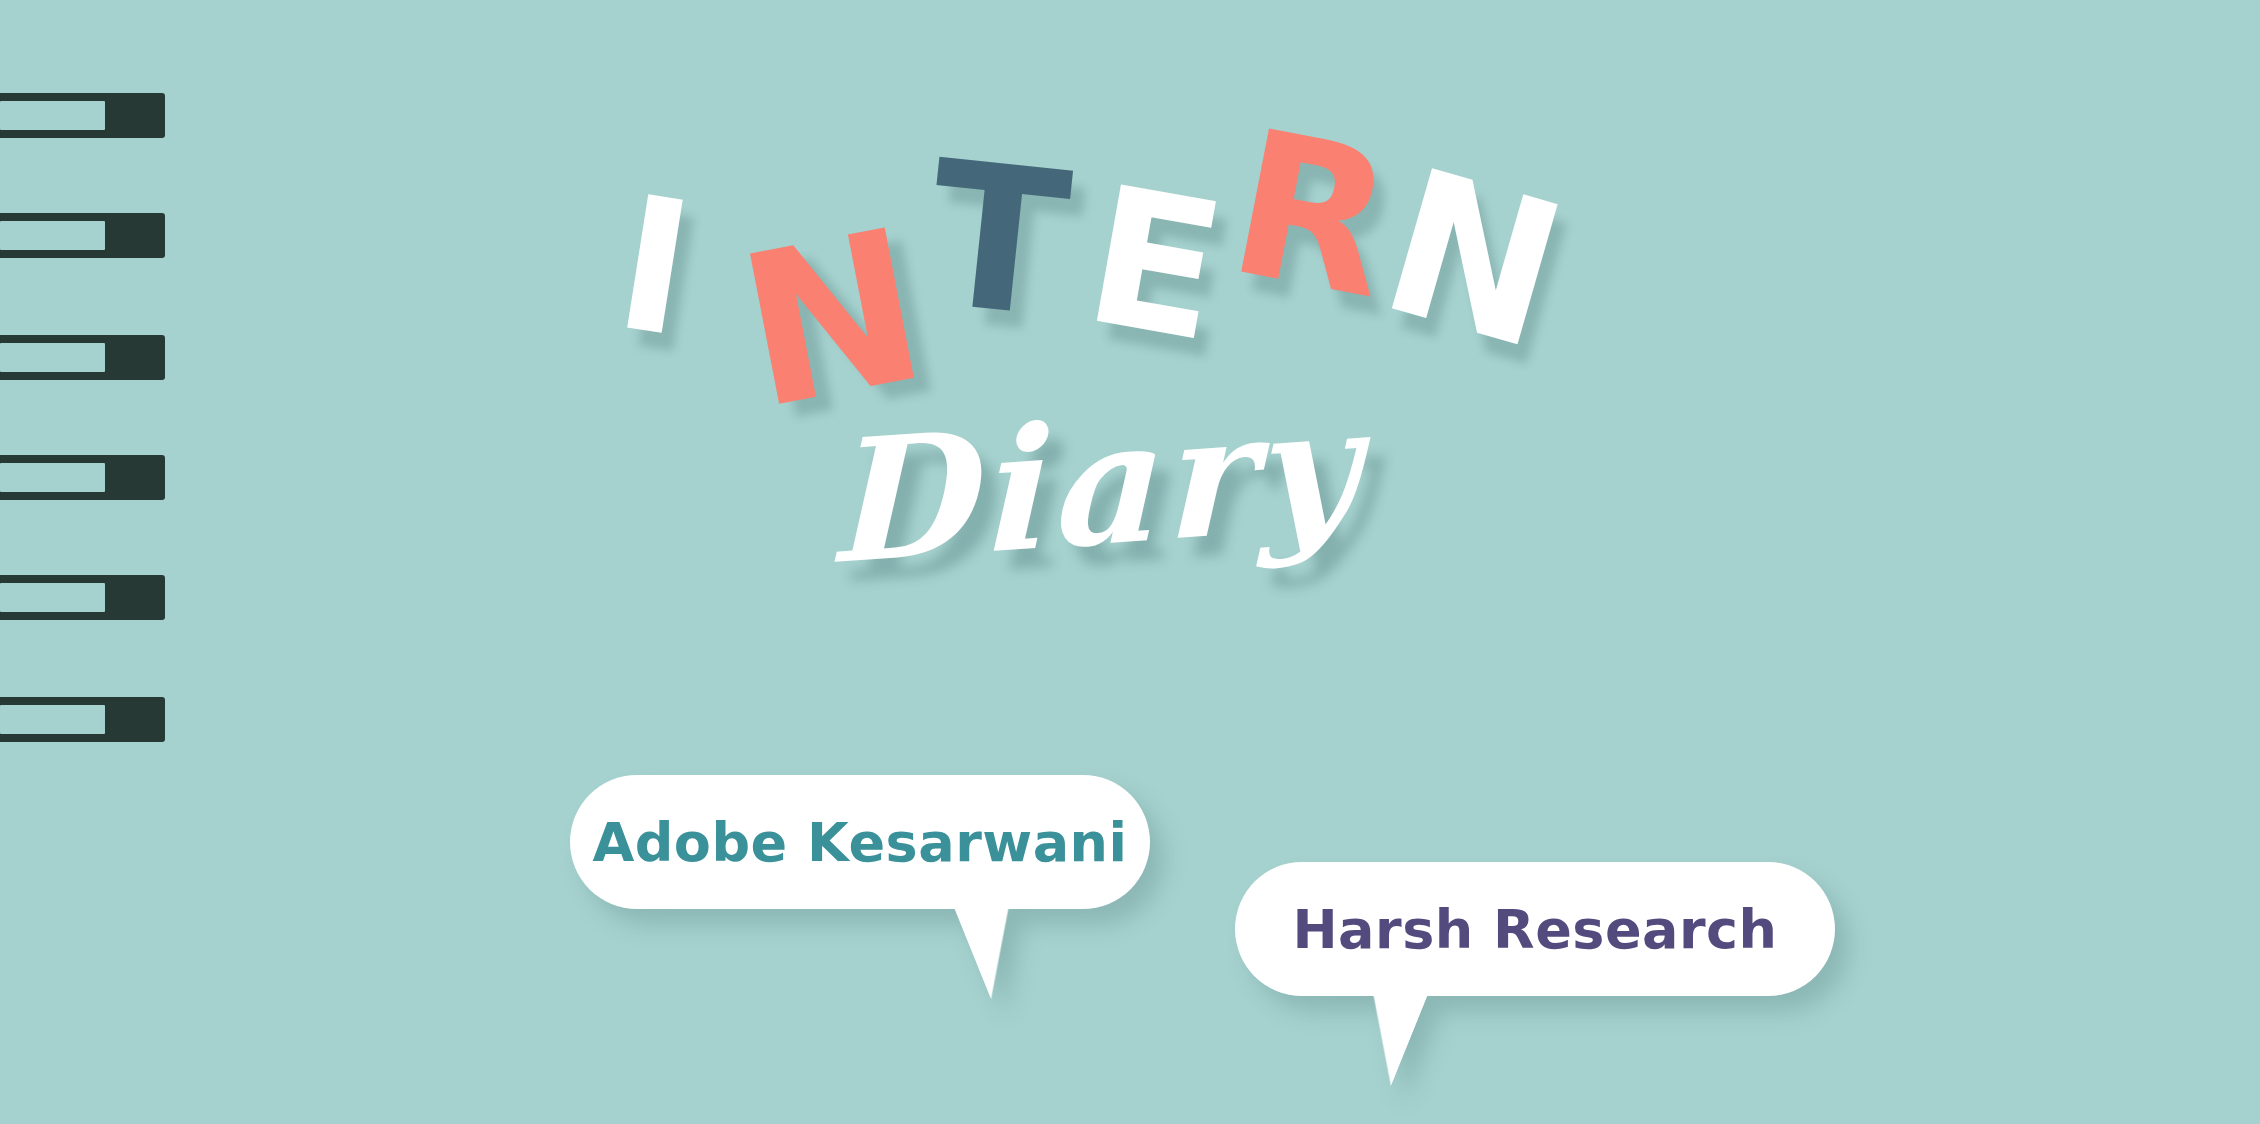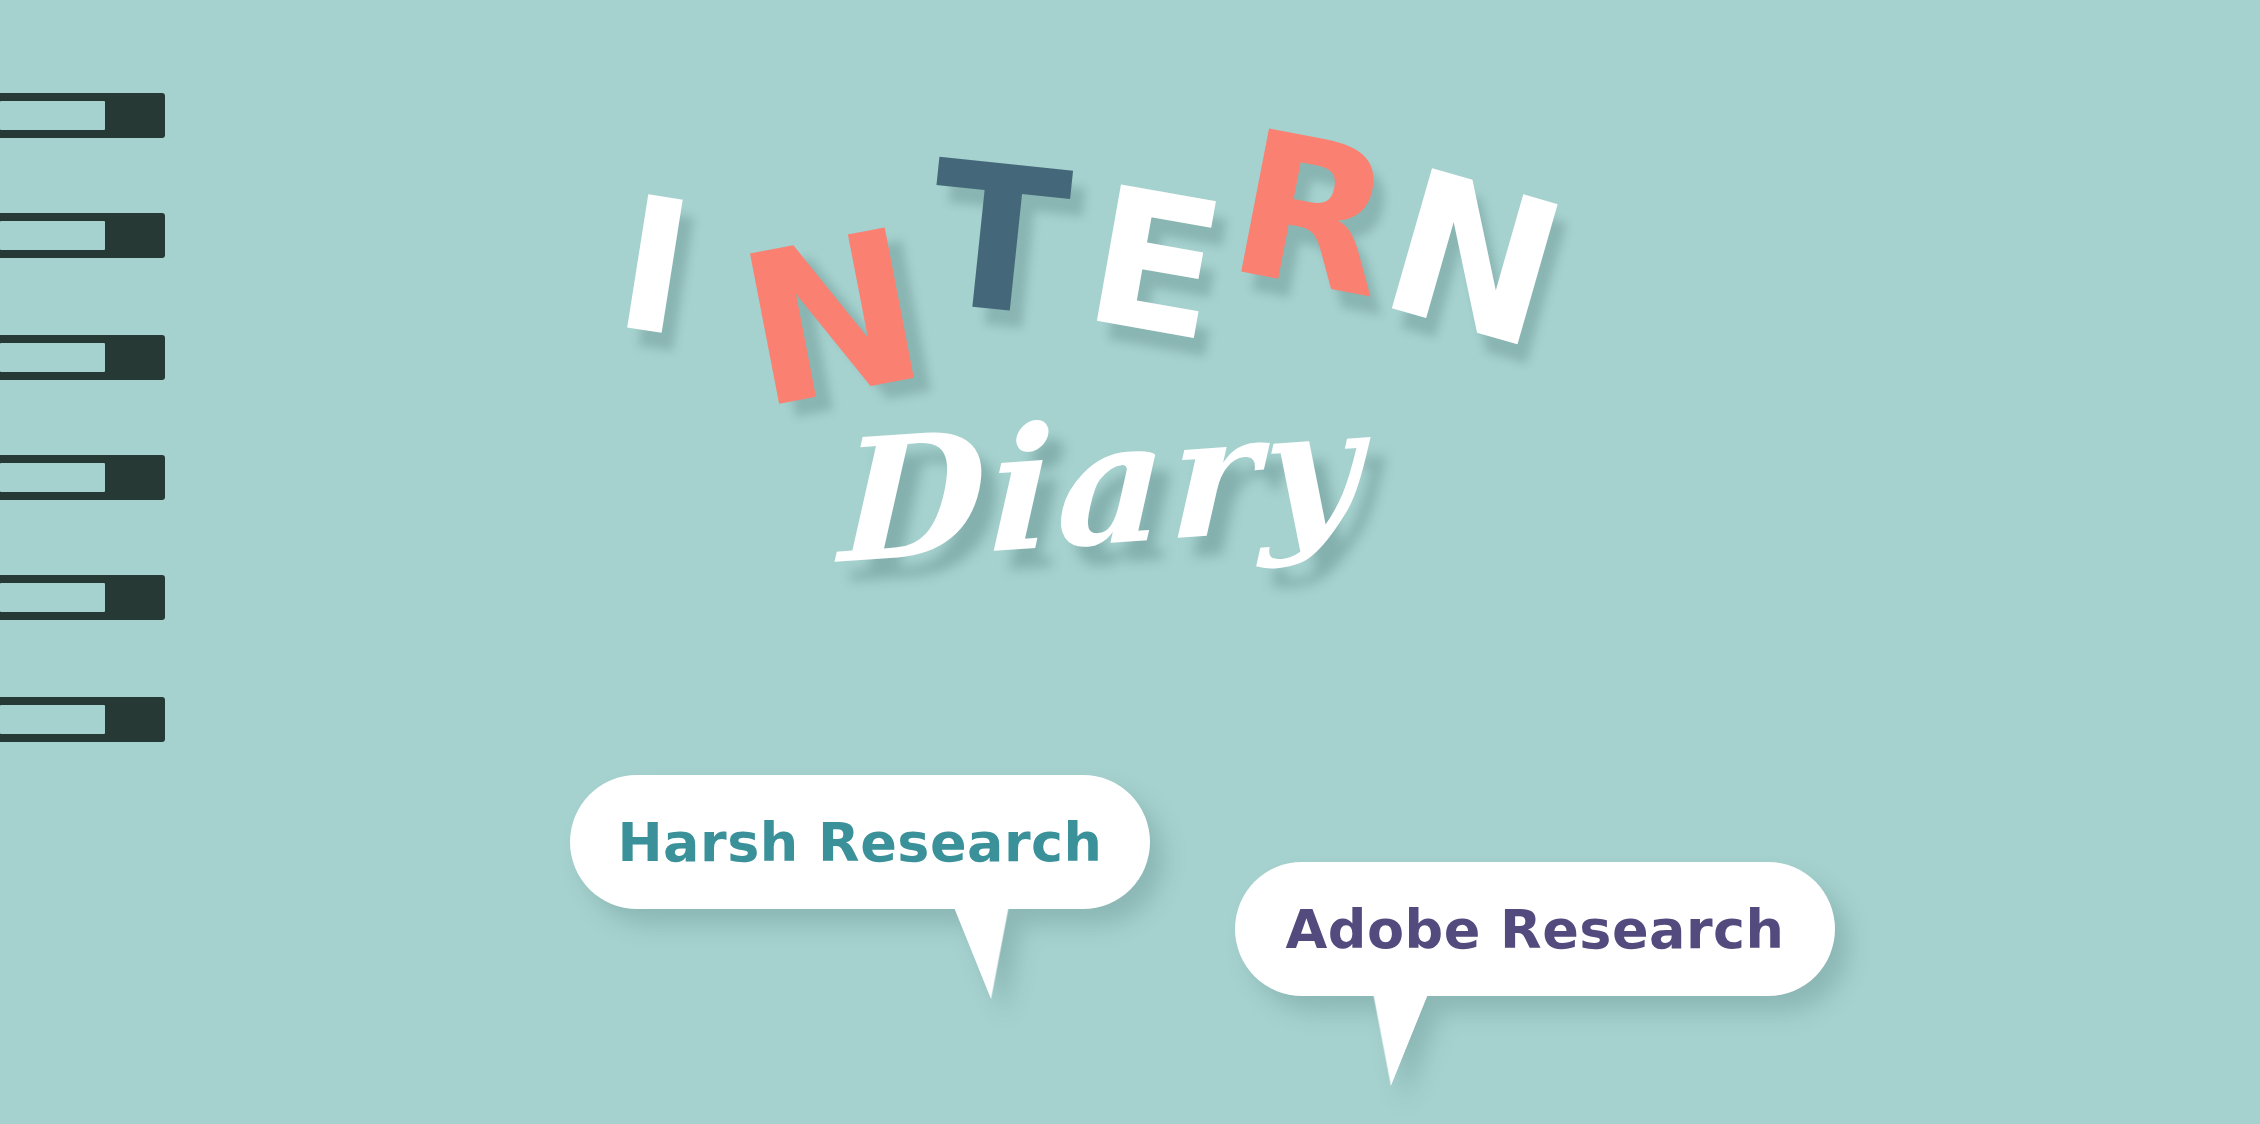--- a/index.html
+++ b/index.html
@@ -176,22 +176,22 @@
     <span class="letter" id="L3">E</span>
     <span class="letter" id="L4">R</span>
     <span class="letter" id="L5">N</span>
   </div>
 
   <div id="diary-wrap">
     <div id="diary">Diary</div>
   </div>
 
   <div class="bubble" id="bubble-person">
-    <span class="bubble-label">Harsh Research</span>
+    <span class="bubble-label">Adobe Kesarwani</span>
     <span id="tail-person-b" class="tail"></span>
   </div>
 
   <div class="bubble" id="bubble-org">
-    <span class="bubble-label">Adobe Research</span>
+    <span class="bubble-label">Harsh Research</span>
     <span id="tail-org-b" class="tail"></span>
   </div>
 
 </div>
 
 </body></html>

